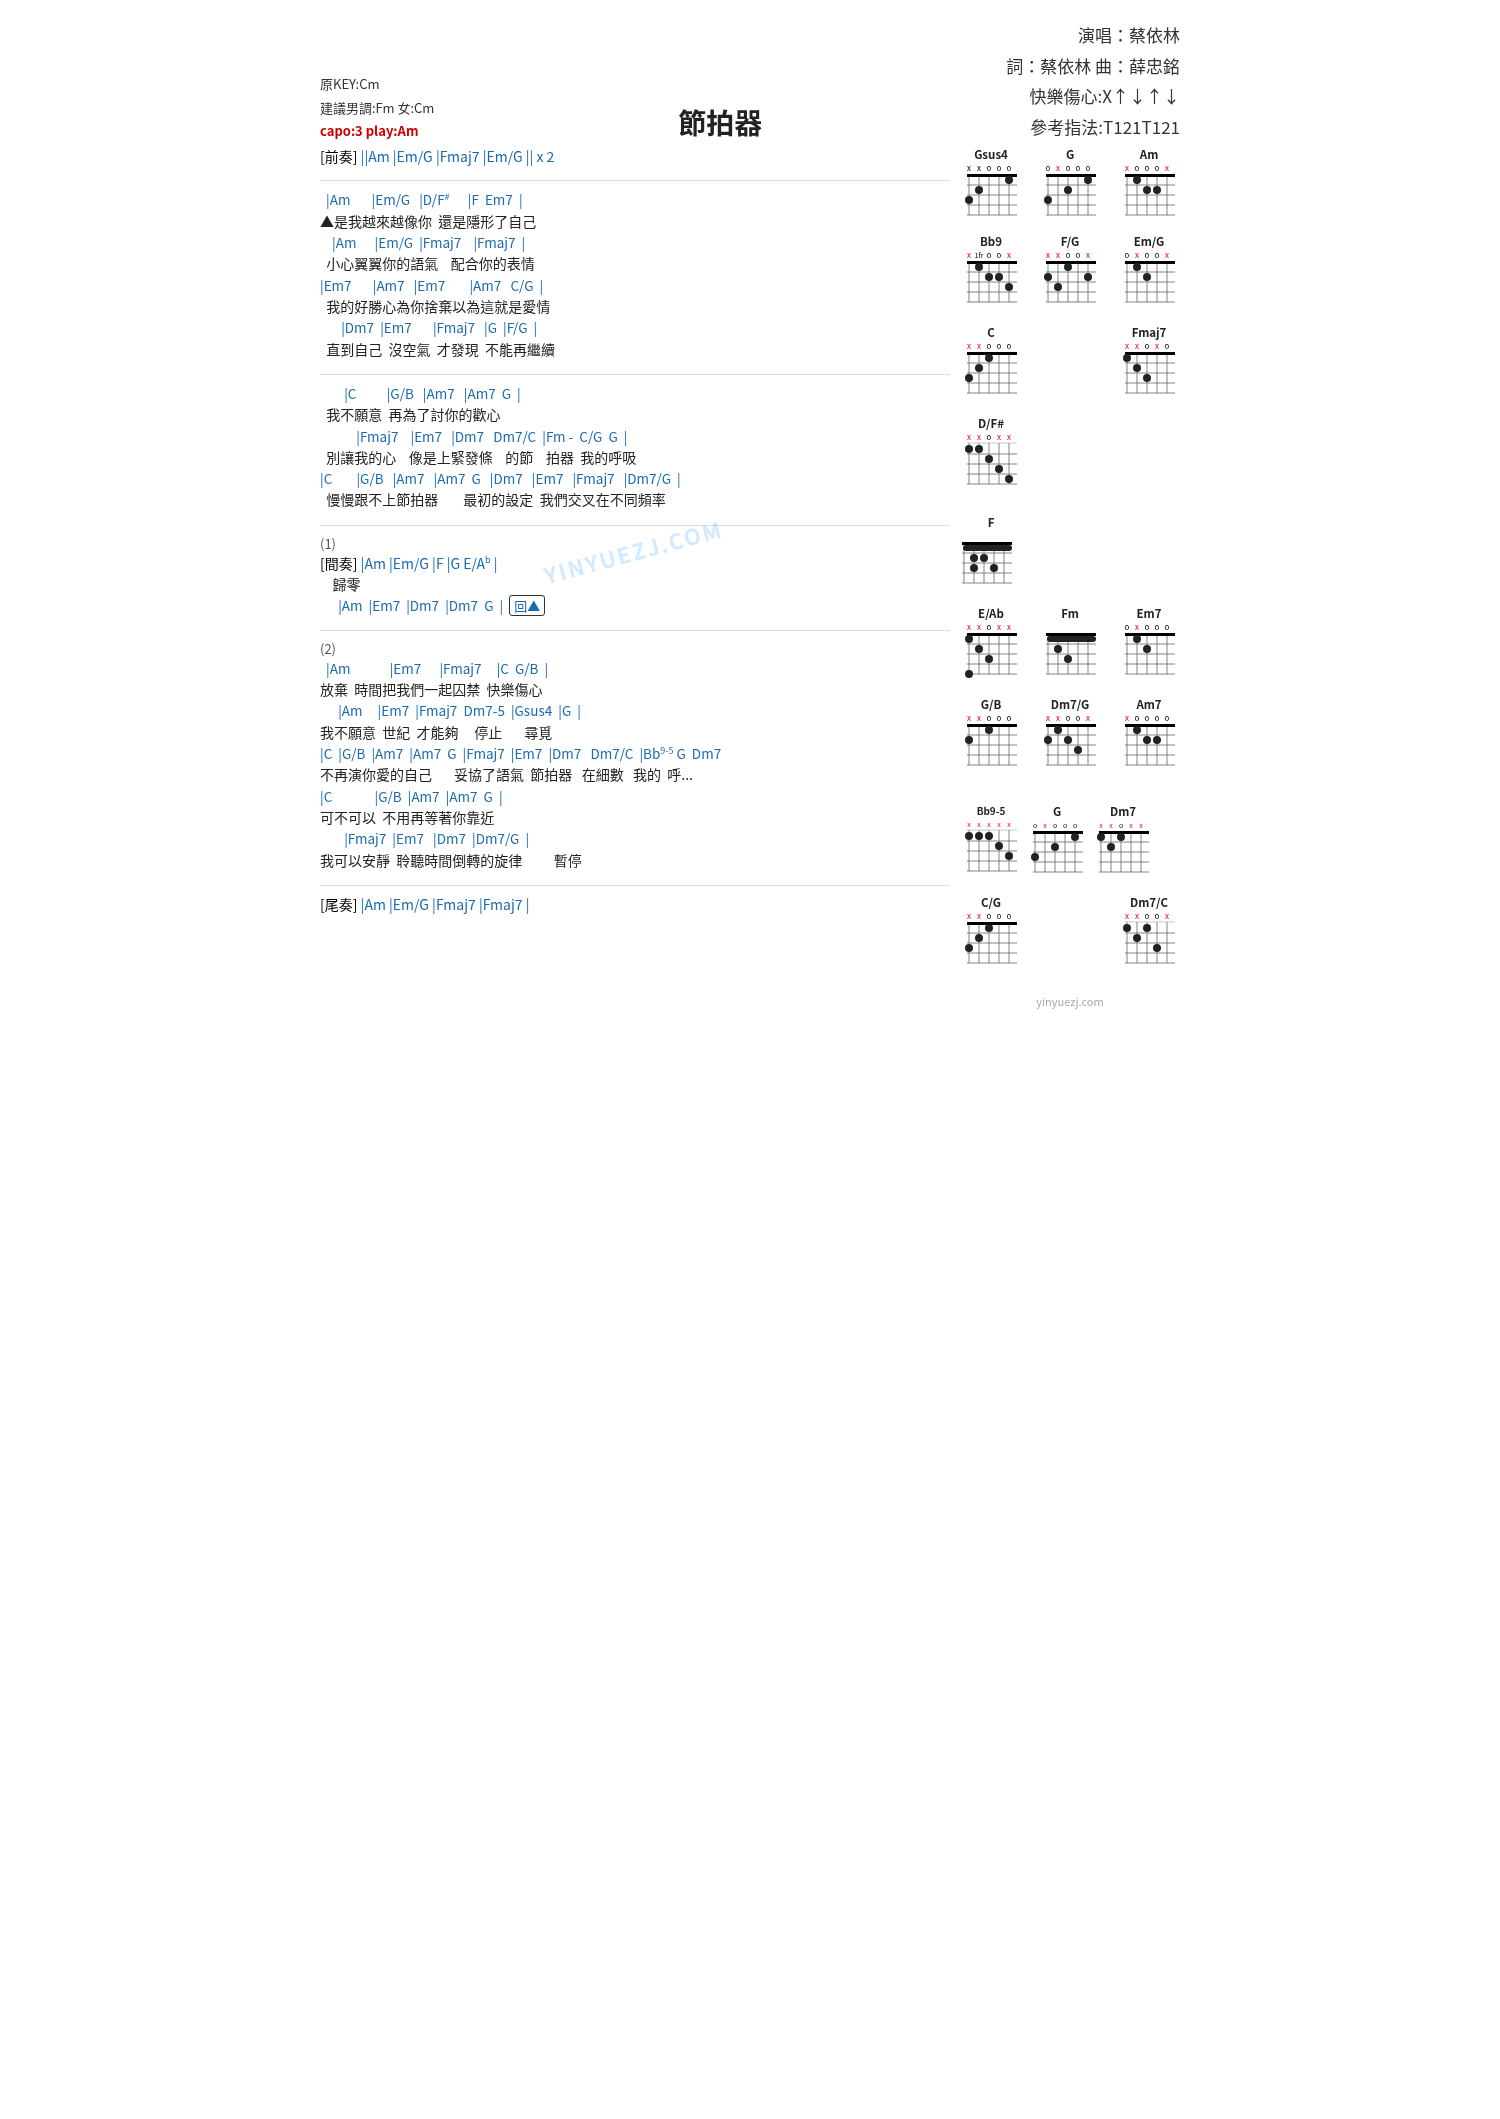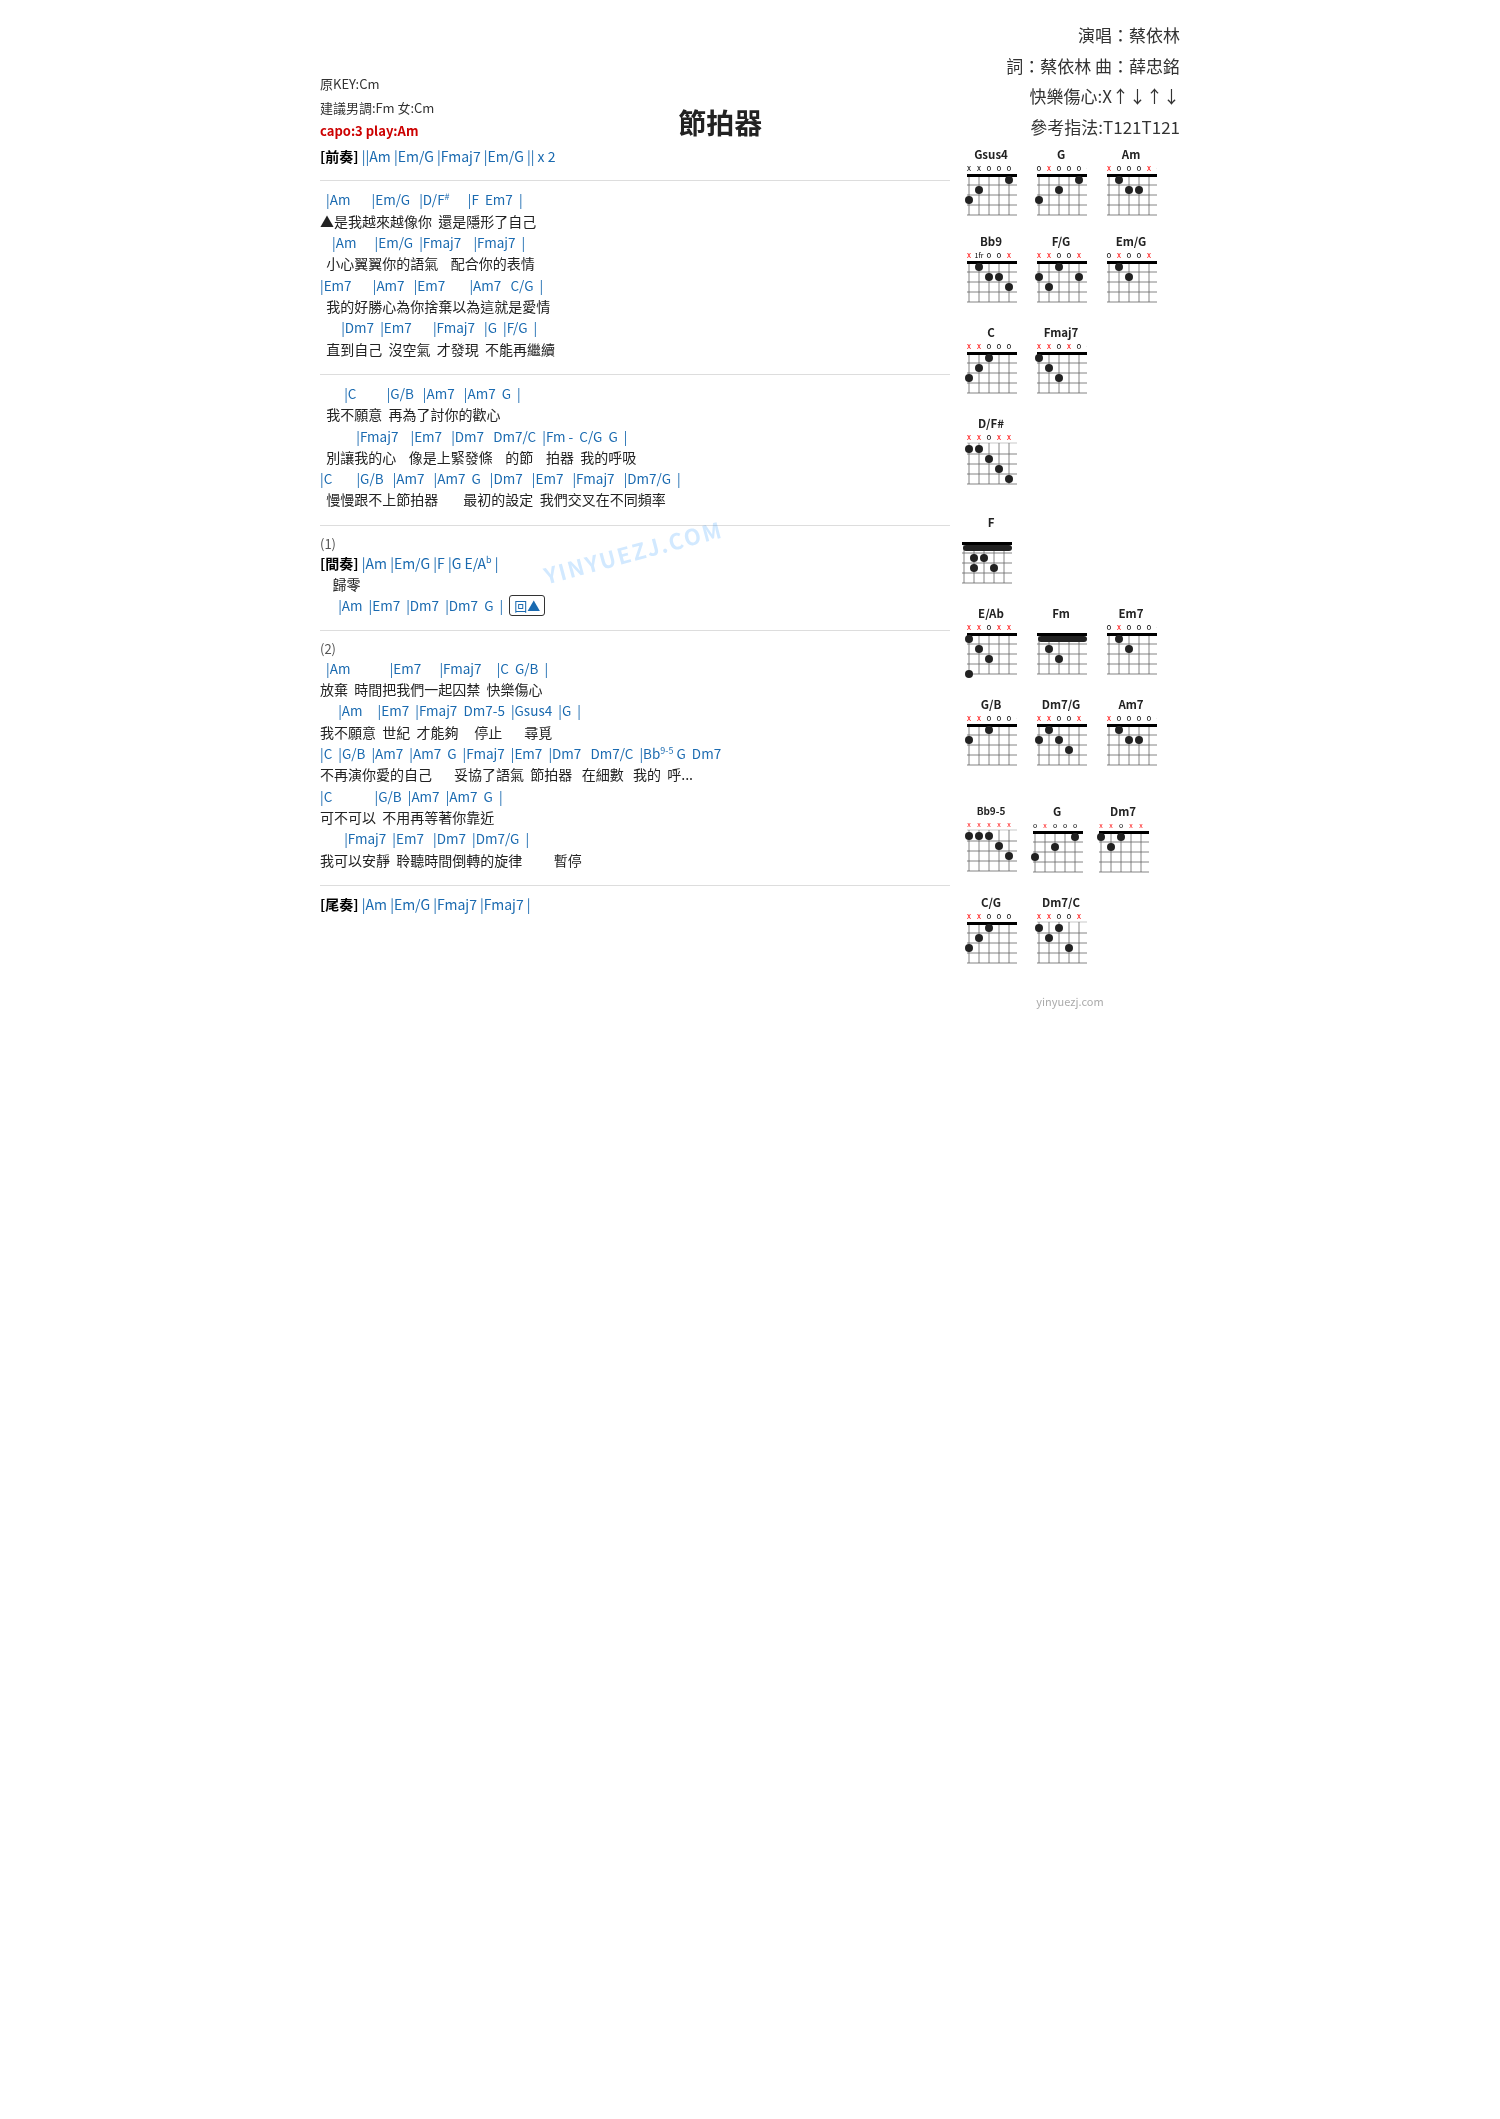--- a/index.html
+++ b/index.html
@@ -81,39 +81,39 @@
     }
     .intro-line {
       color: #222;
       font-size: 14px;
     }
     .intro-line .chords {
       color: #1a6ab0;
     }
     .section-label {
       color: #000;
-      font-weight: bold;
+      font-weight: normal;
     }
     .section-number {
       color: #555;
       font-size: 13px;
     }
     .repeat-symbol {
       border: 1.5px solid #333;
       border-radius: 3px;
       padding: 0 4px;
       font-size: 13px;
     }
 
     
     .chord-row {
       display: flex;
       gap: 8px;
       margin-bottom: 12px;
-      justify-content: flex-start;
+      justify-content: space-between;
       flex-wrap: wrap;
     }
     .chord-name {
       font-size: 12px;
       font-weight: bold;
       color: #222;
       margin-bottom: 2px;
       text-align: center;
     }
 

